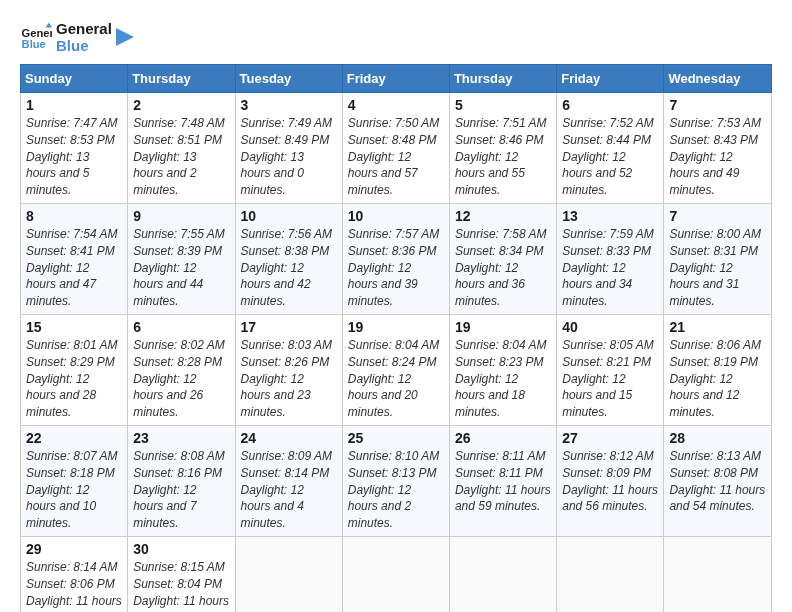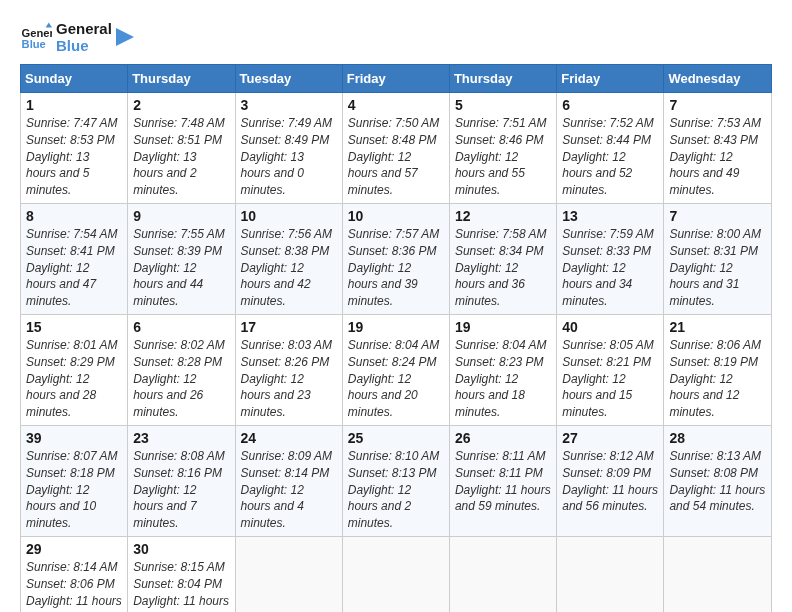--- a/index.html
+++ b/index.html
@@ -286,21 +286,21 @@
           <span class="day-number">21</span>
           <div class="day-info">
             Sunrise: 8:06 AM<br>
             Sunset: 8:19 PM<br>
             Daylight: 12 hours and 12 minutes.
           </div>
         </td>
         </tr>
         <tr>
           <td>
-          <span class="day-number">39</span>
+          <span class="day-number">22</span>
           <div class="day-info">
             Sunrise: 8:07 AM<br>
             Sunset: 8:18 PM<br>
             Daylight: 12 hours and 10 minutes.
           </div>
         </td>
           <td>
           <span class="day-number">23</span>
           <div class="day-info">
             Sunrise: 8:08 AM<br>

